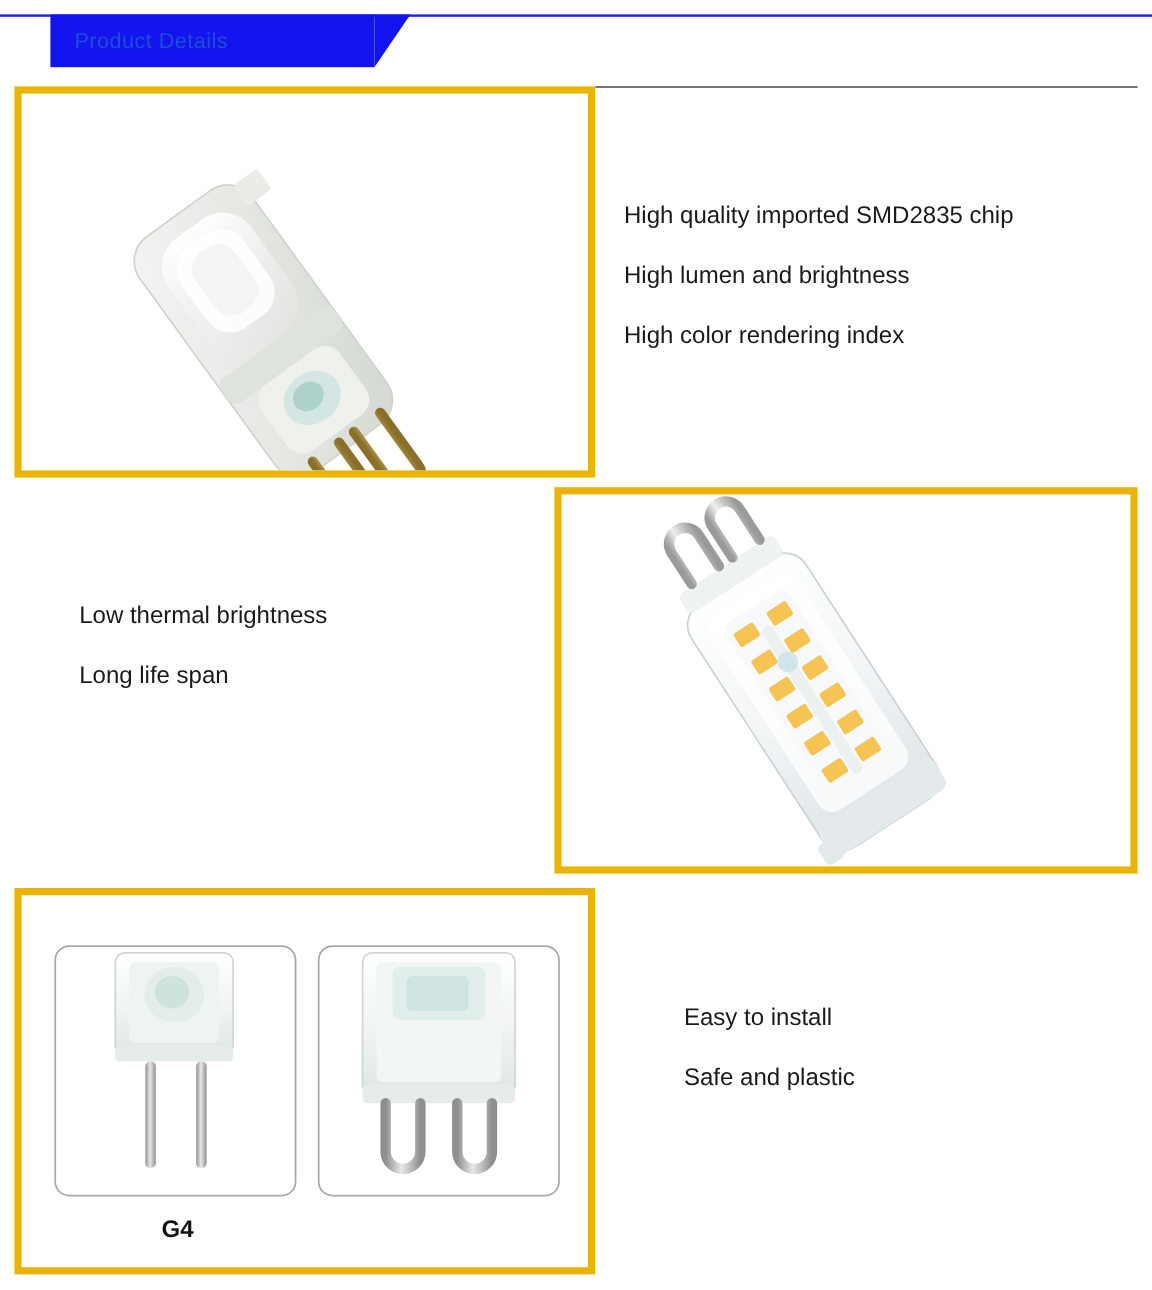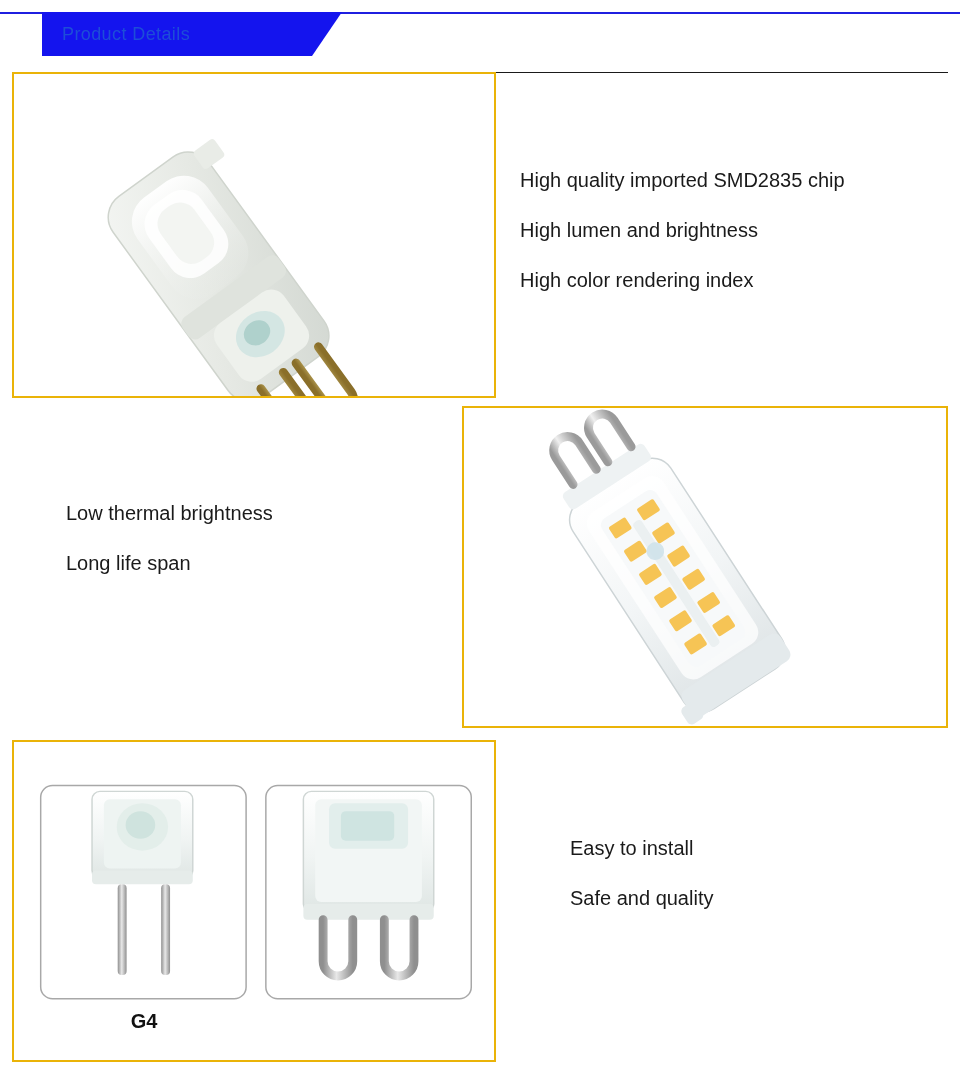--- a/index.html
+++ b/index.html
@@ -56,21 +56,21 @@
     left: 0;
     top: 0;
     width: 960px;
     height: 2px;
     background: #1f1fe0;
   }
 
   
   .panel {
     position: absolute;
-    border: 2px solid #eab308;
+    border: 6px solid #eab308;
     background: #ffffff;
     box-sizing: border-box;
   }
 
   .feature-list {
     position: absolute;
   }
   .feature-list .line {
     font-size: 20px;
     color: #1a1a1a;
@@ -245,14 +245,14 @@
     <rect x="292" y="164" width="132" height="16" rx="4" fill="#e6ecea"></rect>
     <path d="M312 180 v42 a15 15 0 0 0 30 0 v-42" fill="none" stroke="url(#pin3)" stroke-width="9" stroke-linecap="round"></path>
     <path d="M374 180 v42 a15 15 0 0 0 30 0 v-42" fill="none" stroke="url(#pin3)" stroke-width="9" stroke-linecap="round"></path>
   </svg>
 
   <div class="sub-label" style="left: 26px; top: 268px; width: 208px;">G4</div>
 </div>
 
 <div class="feature-list" id="block3-text">
   <div class="line">Easy to install</div>
-  <div class="line">Safe and quality</div>
+  <div class="line">Safe and plastic</div>
 </div>
 
 </body></html>

